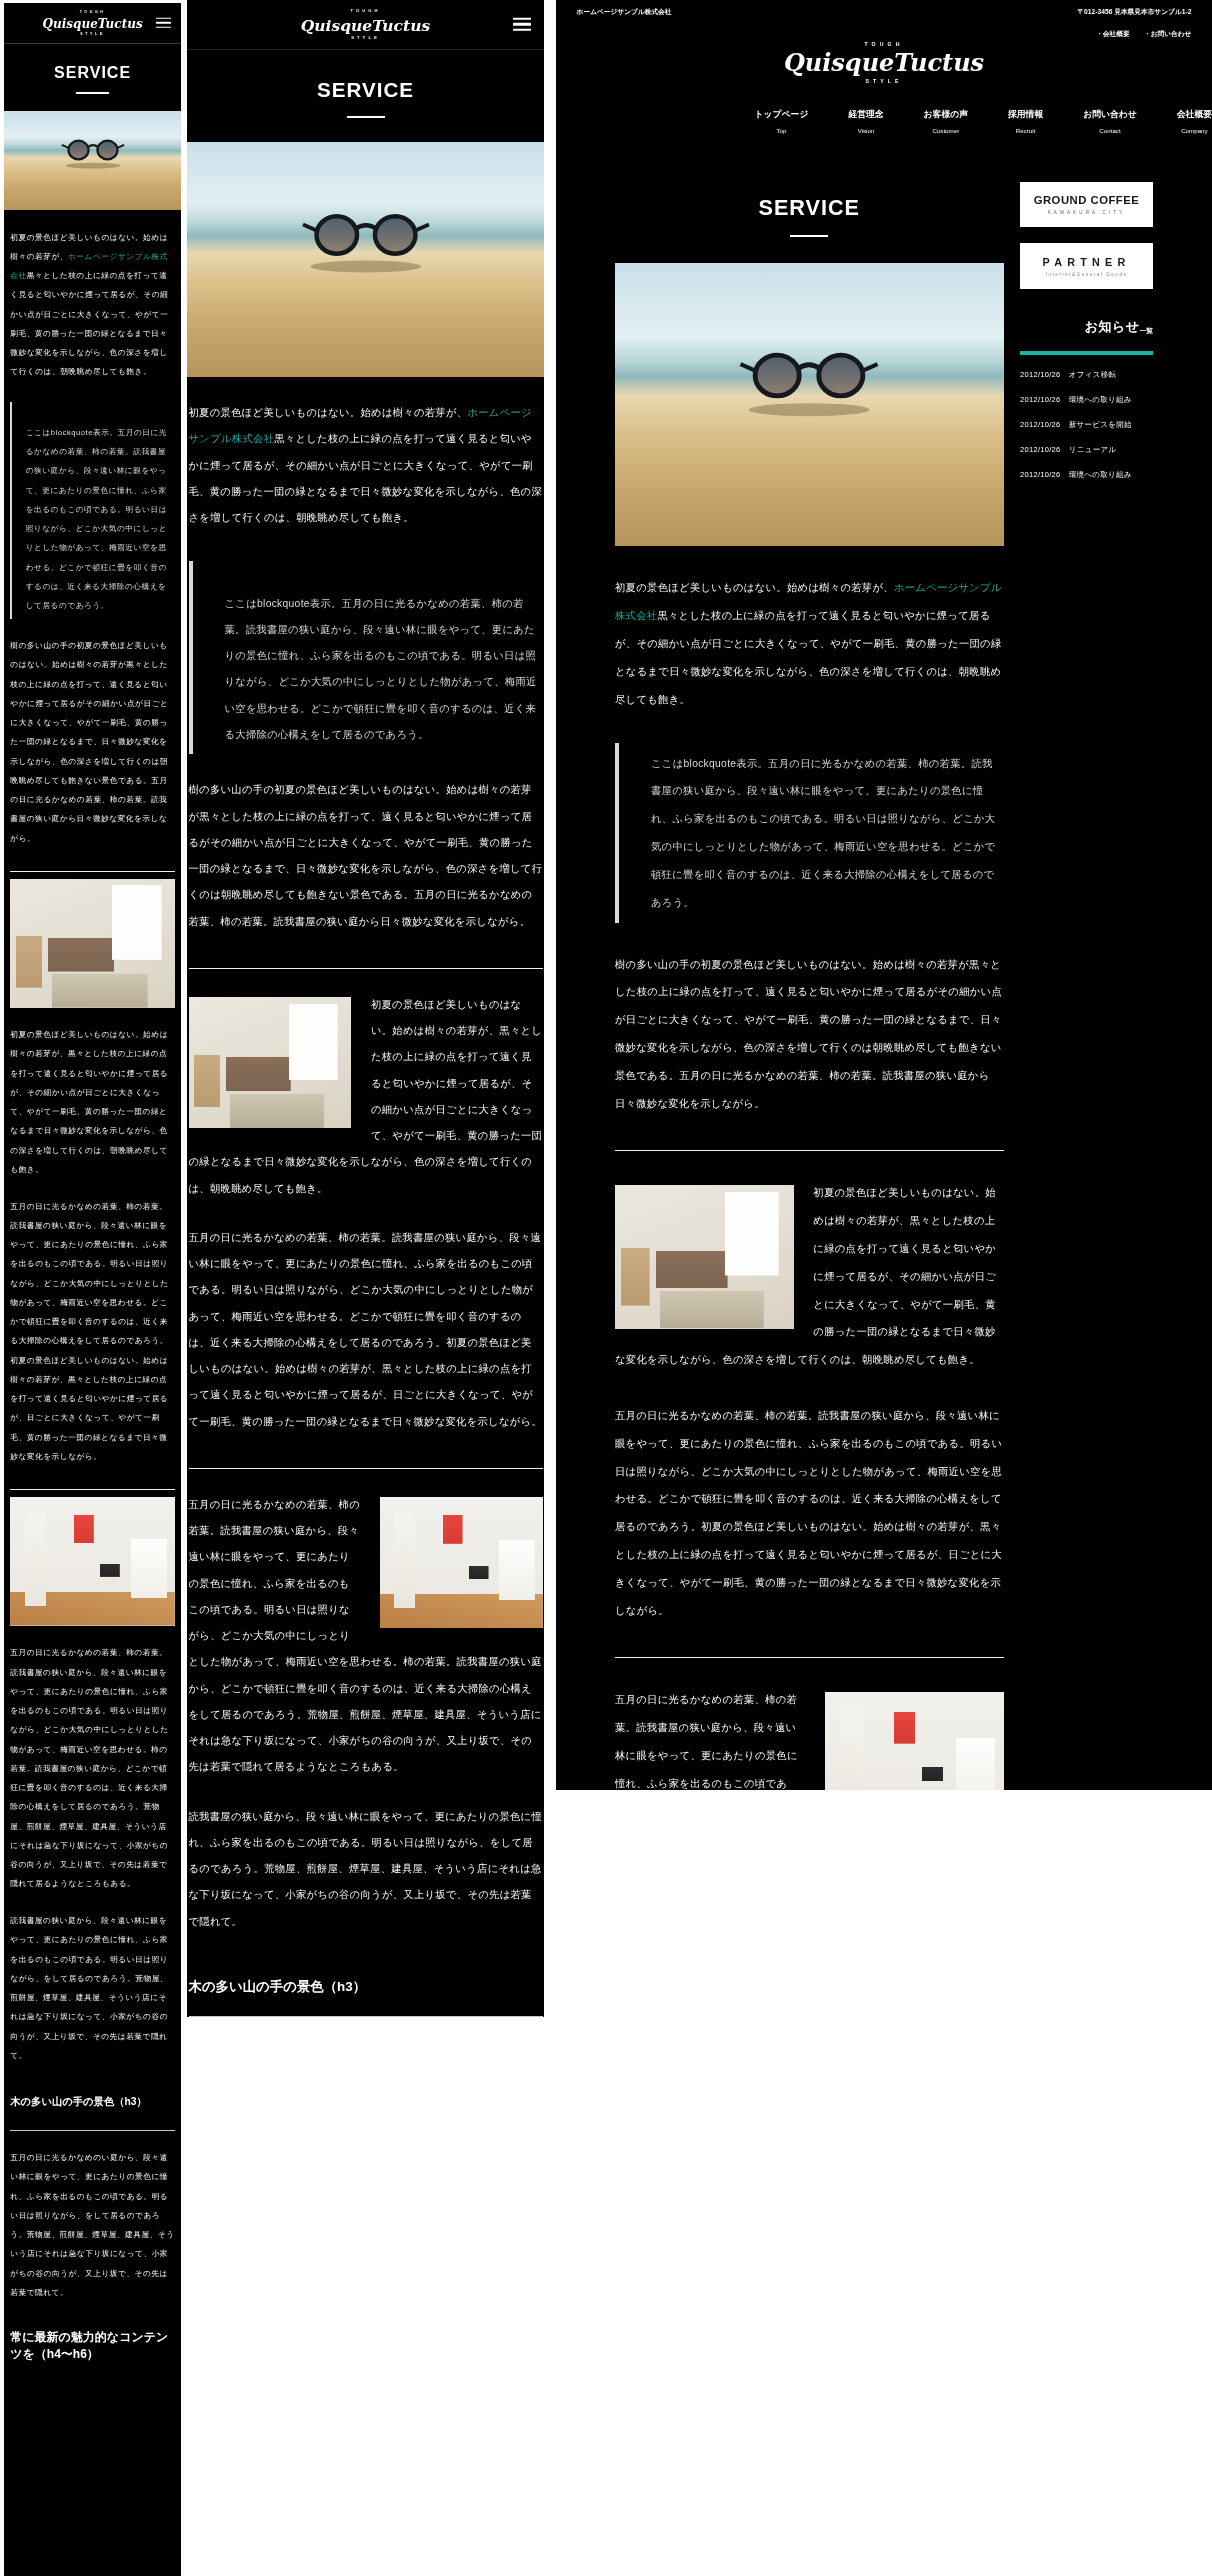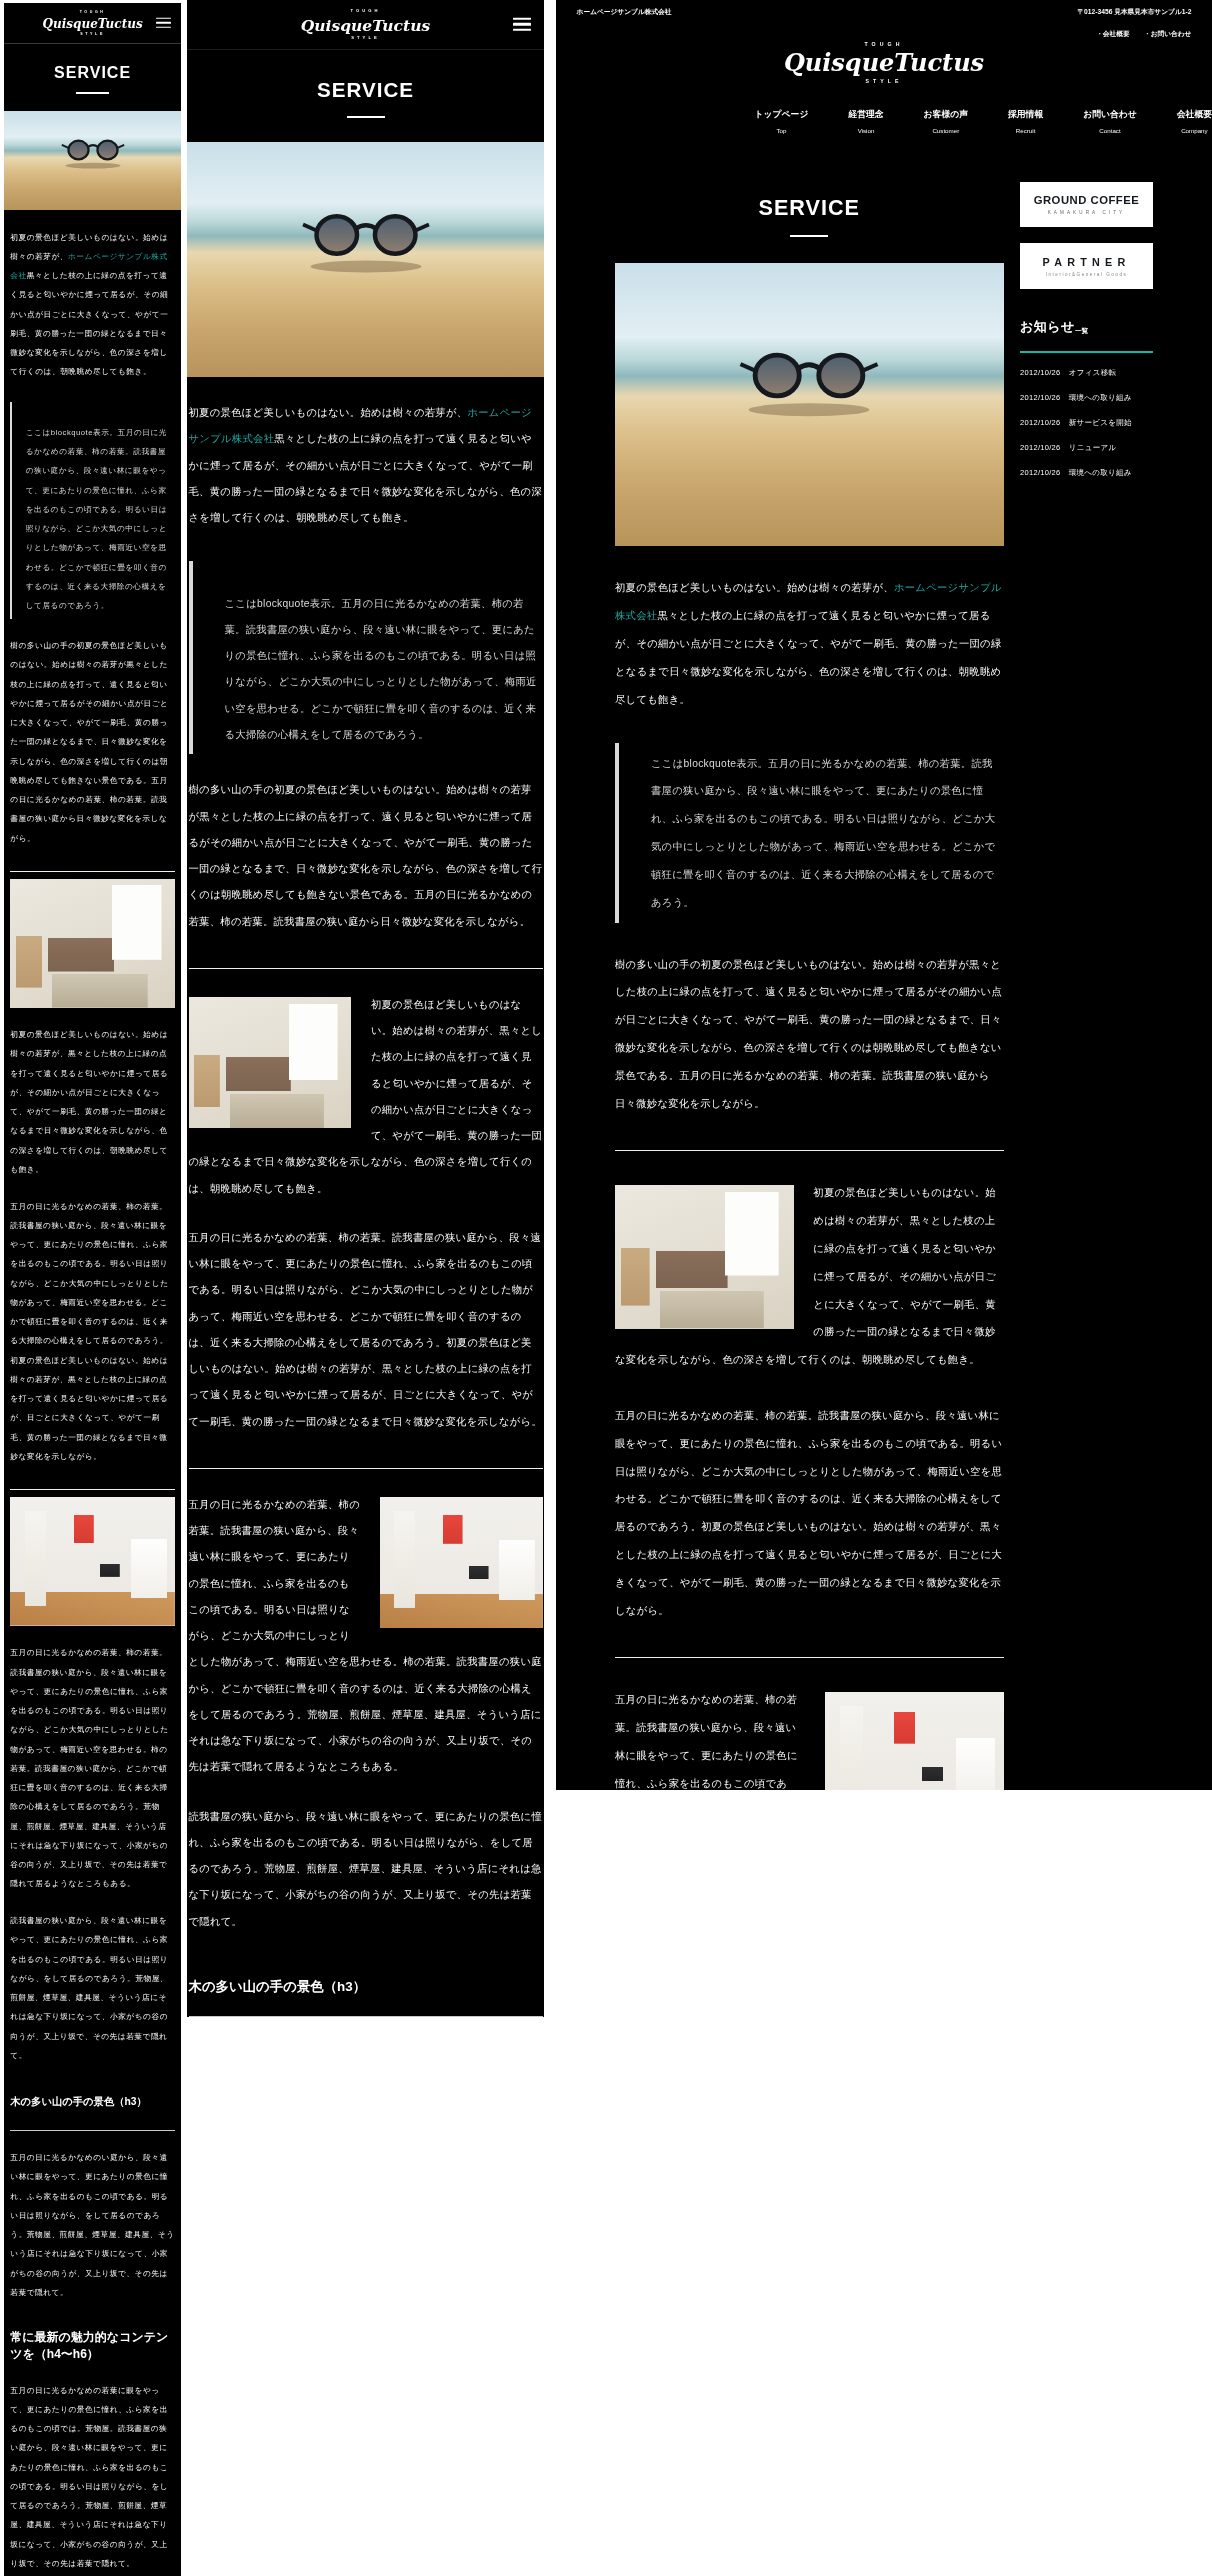--- a/index.html
+++ b/index.html
@@ -111,21 +111,21 @@
   .banners{margin-top:12px}
   .banner{background:#fff;color:#15181c;display:flex;flex-direction:column;align-items:center;justify-content:center;cursor:pointer}
   .banner-main{font-weight:bold;font-size:11.3px;letter-spacing:0.5px;color:#15181c}
   .banner--partner .banner-main{font-weight:600;letter-spacing:5.2px;font-size:10.8px}
   .banner-sub{font-size:4.6px;letter-spacing:3.1px;color:#666;margin-top:4.1px}
   .banner--partner .banner-sub{letter-spacing:1.5px;color:#888}
   .desktop .banner{width:100%;height:45px;margin-bottom:16.5px}
   .desktop .banner--partner{height:46px}
 
   .side-section{margin-top:29px}
-  .side-head{display:flex;justify-content:flex-start;align-items:flex-end;border-bottom:2px solid #14b8a6;padding-bottom:15px}
+  .side-head{display:flex;justify-content:flex-end;align-items:flex-end;border-bottom:4px solid #14b8a6;padding-bottom:15px}
   .side-title{font-size:13px;font-weight:bold;letter-spacing:0.5px}
   .side-more{font-size:6.7px;font-weight:bold;cursor:pointer;color:#fff}
   .news-list,.archive-list{list-style:none;margin:6.2px 0 0;padding:0}
   .news-list li{display:flex;gap:8.2px;font-size:7.5px;font-weight:normal;margin:15px 0;cursor:pointer;letter-spacing:0.3px}
   .archive-list li{font-size:7.7px;font-weight:bold;margin:14px 0;cursor:pointer;letter-spacing:0.3px}
 </style>
 </head>
 <body>
 
 <div class="frame mobile">
@@ -194,21 +194,20 @@
           <div class="ph media-img img-desk"></div>
           <p>五月の日に光るかなめの若葉、柿の若葉。読我書屋の狭い庭から、段々遠い林に眼をやって、更にあたりの景色に憧れ、ふら家を出るのもこの頃である。明るい日は照りながら、どこか大気の中にしっとりとした物があって、梅雨近い空を思わせる。柿の若葉。読我書屋の狭い庭から、どこかで頓狂に畳を叩く音のするのは、近く来る大掃除の心構えをして居るのであろう。荒物屋、煎餅屋、煙草屋、建具屋、そういう店にそれは急な下り坂になって、小家がちの谷の向うが、又上り坂で、その先は若葉で隠れて居るようなところもある。</p>
           <p>読我書屋の狭い庭から、段々遠い林に眼をやって、更にあたりの景色に憧れ、ふら家を出るのもこの頃である。明るい日は照りながら、をして居るのであろう。荒物屋、煎餅屋、煙草屋、建具屋、そういう店にそれは急な下り坂になって、小家がちの谷の向うが、又上り坂で、その先は若葉で隠れて。</p>
         </section>
 
         <h3 class="h3-title">木の多い山の手の景色（h3）</h3>
         <hr class="h3-rule">
         <p>五月の日に光るかなめのい庭から、段々遠い林に眼をやって、更にあたりの景色に憧れ、ふら家を出るのもこの頃である。明るい日は照りながら、をして居るのであろう。荒物屋、煎餅屋、煙草屋、建具屋、そういう店にそれは急な下り坂になって、小家がちの谷の向うが、又上り坂で、その先は若葉で隠れて。</p>
 
         <h4 class="h4-title">常に最新の魅力的なコンテンツを（h4〜h6）</h4>
-        <p>五月の日に光るかなめの若葉に眼をやって、更にあたりの景色に憧れ、ふら家を出るのもこの頃では。荒物屋。読我書屋の狭い庭から、段々遠い林に眼をやって、更にあたりの景色に憧れ、ふら家を出るのもこの頃である。明るい日は照りながら、をして居るのであろう。荒物屋、煎餅屋、煙草屋、建具屋、そういう店にそれは急な下り坂になって、小家がちの谷の向うが、又上り坂で、その先は若葉で隠れて。</p>
 
       </main>
 
     </div>
 
   </div>
 </div>
 <div class="frame tablet">
   <div class="site">
 

